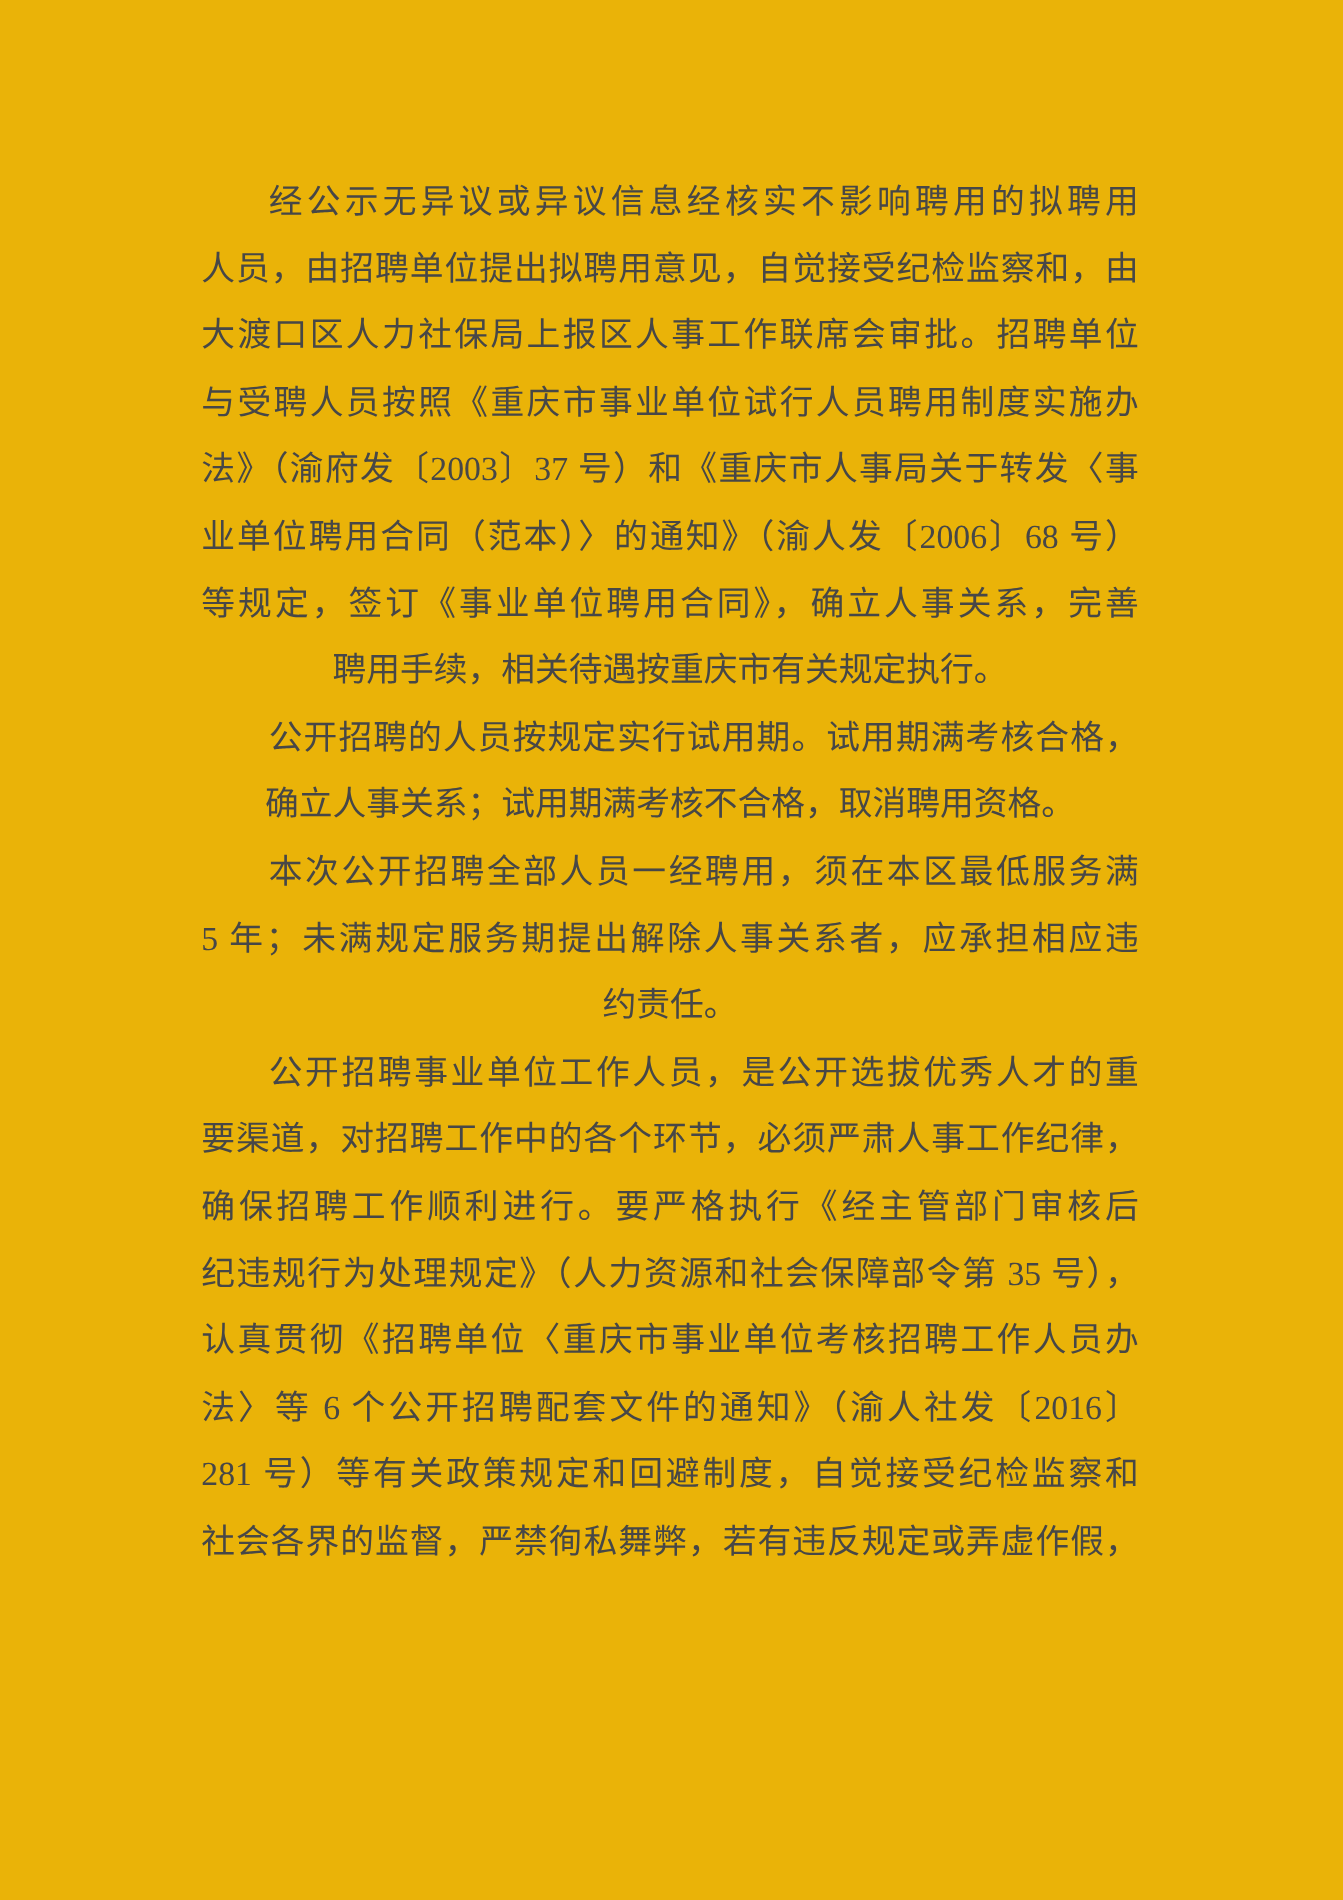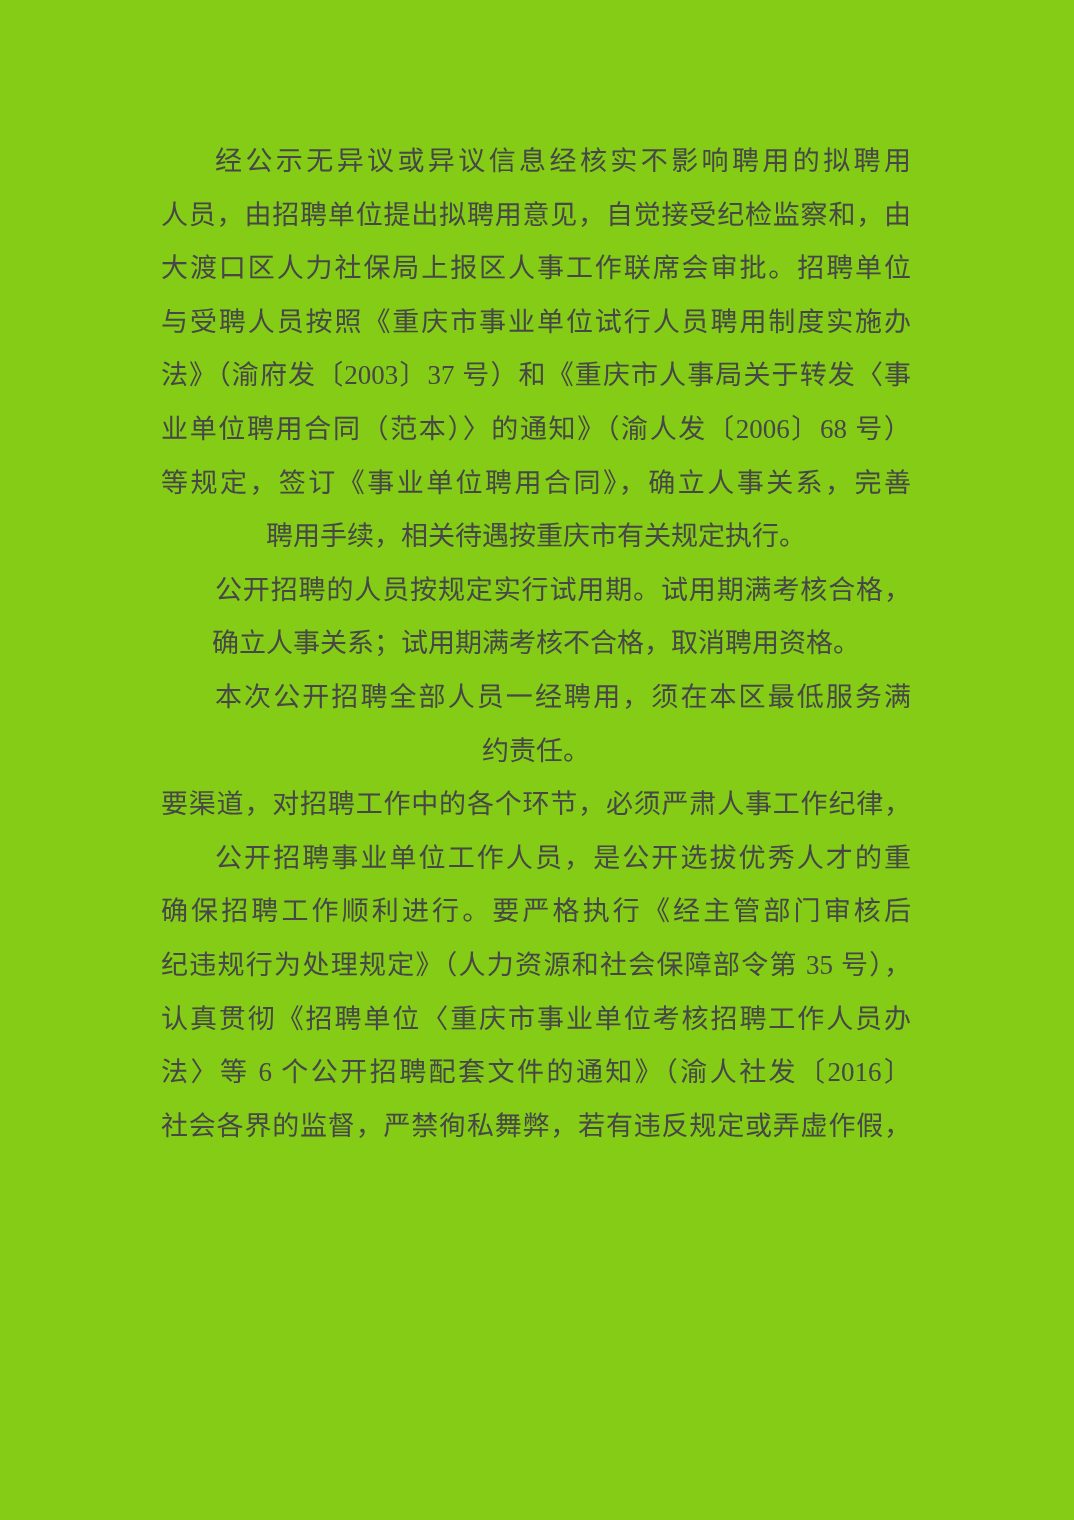--- a/index.html
+++ b/index.html
@@ -4,21 +4,21 @@
 <style>
   html, body {
     margin: 0;
     padding: 0;
     background: #ffffff;
   }
   .page {
     position: relative;
     width: 1074px;
     height: 1520px;
-    background: #84cc16;
+    background: #eab308;
     overflow: hidden;
     font-family: "Liberation Serif", "DejaVu Serif", serif;
   }
   .textblock {
     position: absolute;
     left: 161px;
     top: 135px;
     width: 750px;
   }
   .line {
@@ -52,22 +52,24 @@
       <div class="line justify">人员，由招聘单位提出拟聘用意见，自觉接受纪检监察和，由</div>
       <div class="line justify">大渡口区人力社保局上报区人事工作联席会审批。招聘单位</div>
       <div class="line justify">与受聘人员按照《重庆市事业单位试行人员聘用制度实施办</div>
       <div class="line justify">法》（渝府发〔2003〕37 号）和《重庆市人事局关于转发〈事</div>
       <div class="line justify">业单位聘用合同（范本）〉的通知》（渝人发〔2006〕68 号）</div>
       <div class="line justify">等规定，签订《事业单位聘用合同》，确立人事关系，完善</div>
       <div class="line">聘用手续，相关待遇按重庆市有关规定执行。</div>
       <div class="line justify indent">公开招聘的人员按规定实行试用期。试用期满考核合格，</div>
       <div class="line">确立人事关系；试用期满考核不合格，取消聘用资格。</div>
       <div class="line justify indent">本次公开招聘全部人员一经聘用，须在本区最低服务满</div>
+      <div class="line justify">5 年；未满规定服务期提出解除人事关系者，应承担相应违</div>
       <div class="line">约责任。</div>
+      <div class="line justify indent">公开招聘事业单位工作人员，是公开选拔优秀人才的重</div>
       <div class="line justify">要渠道，对招聘工作中的各个环节，必须严肃人事工作纪律，</div>
-      <div class="line justify indent">公开招聘事业单位工作人员，是公开选拔优秀人才的重</div>
       <div class="line justify">确保招聘工作顺利进行。要严格执行《经主管部门审核后</div>
       <div class="line justify">纪违规行为处理规定》（人力资源和社会保障部令第 35 号），</div>
       <div class="line justify">认真贯彻《招聘单位〈重庆市事业单位考核招聘工作人员办</div>
       <div class="line justify">法〉等 6 个公开招聘配套文件的通知》（渝人社发〔2016〕</div>
+      <div class="line justify">281 号）等有关政策规定和回避制度，自觉接受纪检监察和</div>
       <div class="line justify">社会各界的监督，严禁徇私舞弊，若有违反规定或弄虚作假，</div>
     </div>
 </div>
 
 </body></html>

